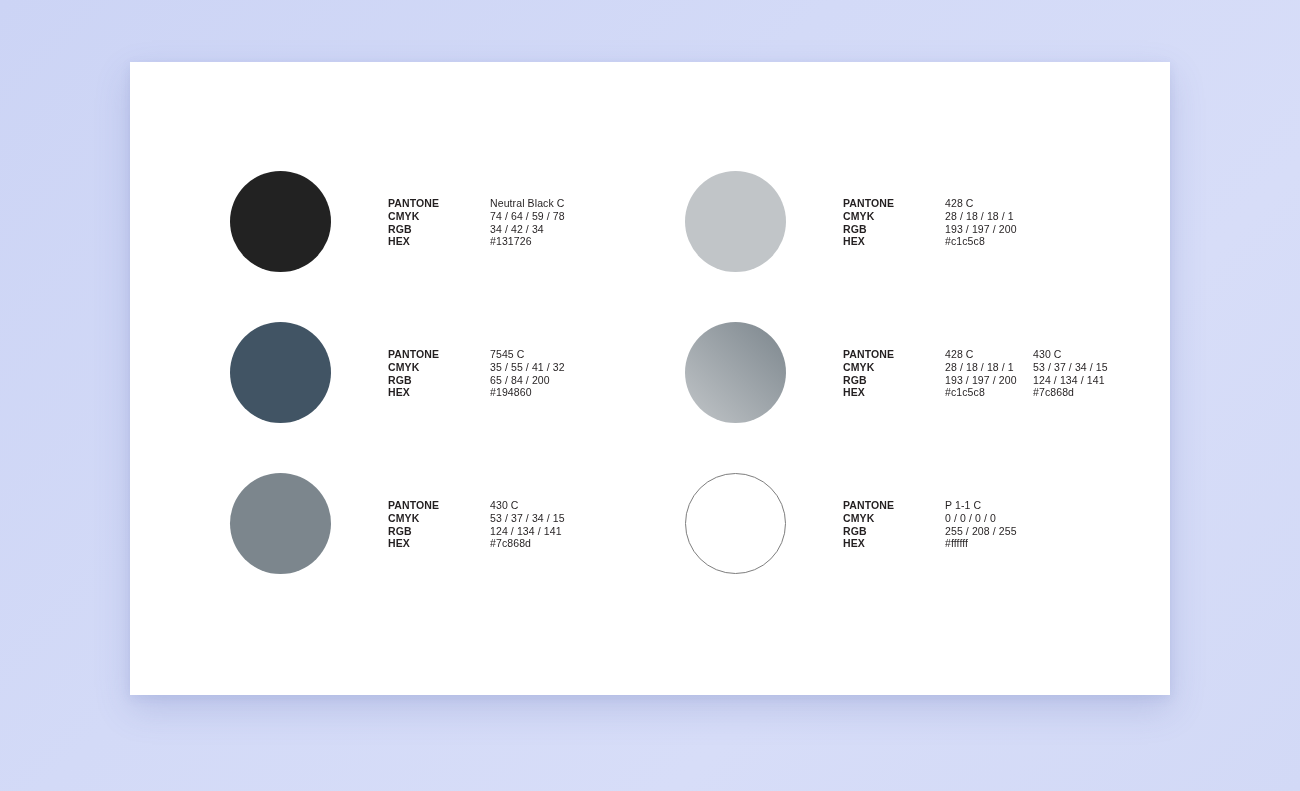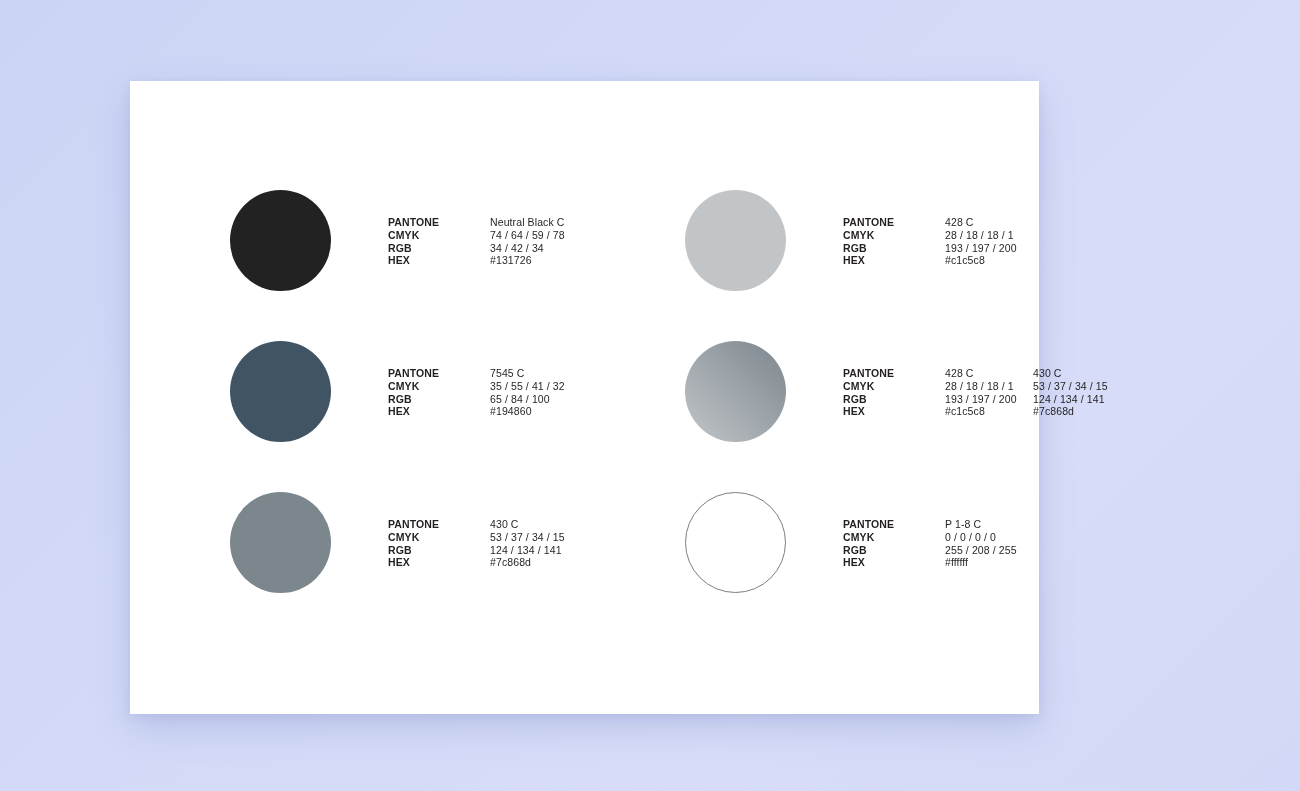--- a/index.html
+++ b/index.html
@@ -18,22 +18,22 @@
   .canvas {
     position: relative;
     width: 1300px;
     height: 791px;
   }
 
   
   .page {
     position: absolute;
     left: 130px;
-    top: 81px;
-    width: 909px;
+    top: 62px;
+    width: 1040px;
     height: 633px;
     background: #ffffff;
     box-shadow: 0 14px 34px rgba(80, 95, 170, 0.20),
                 0 3px 10px rgba(80, 95, 170, 0.10);
   }
 
   
   .grid {
     position: absolute;
     left: 0;
@@ -168,21 +168,21 @@
           <div class="spec">
             <div class="spec-label">PANTONE</div>
             <div class="spec-value">7545 C</div>
             <div class="spec-value empty"></div>
 
             <div class="spec-label">CMYK</div>
             <div class="spec-value">35 / 55 / 41 / 32</div>
             <div class="spec-value empty"></div>
 
             <div class="spec-label">RGB</div>
-            <div class="spec-value">65 / 84 / 100</div>
+            <div class="spec-value">65 / 84 / 200</div>
             <div class="spec-value empty"></div>
 
             <div class="spec-label">HEX</div>
             <div class="spec-value">#194860</div>
             <div class="spec-value empty"></div>
           </div>
         </div>
 
         <div class="swatch-cell col-1">
           <div class="chip" style="background: linear-gradient(225deg, rgb(124, 134, 141) 0%, rgb(193, 197, 200) 100%);"></div>
@@ -227,21 +227,21 @@
             <div class="spec-label">HEX</div>
             <div class="spec-value">#7c868d</div>
             <div class="spec-value empty"></div>
           </div>
         </div>
 
         <div class="swatch-cell col-1">
           <div class="chip outlined" style="background: rgb(255, 255, 255); border-color: rgb(126, 126, 126);"></div>
           <div class="spec">
             <div class="spec-label">PANTONE</div>
-            <div class="spec-value">P 1-8 C</div>
+            <div class="spec-value">P 1-1 C</div>
             <div class="spec-value empty"></div>
 
             <div class="spec-label">CMYK</div>
             <div class="spec-value">0 / 0 / 0 / 0</div>
             <div class="spec-value empty"></div>
 
             <div class="spec-label">RGB</div>
             <div class="spec-value">255 / 208 / 255</div>
             <div class="spec-value empty"></div>
 

